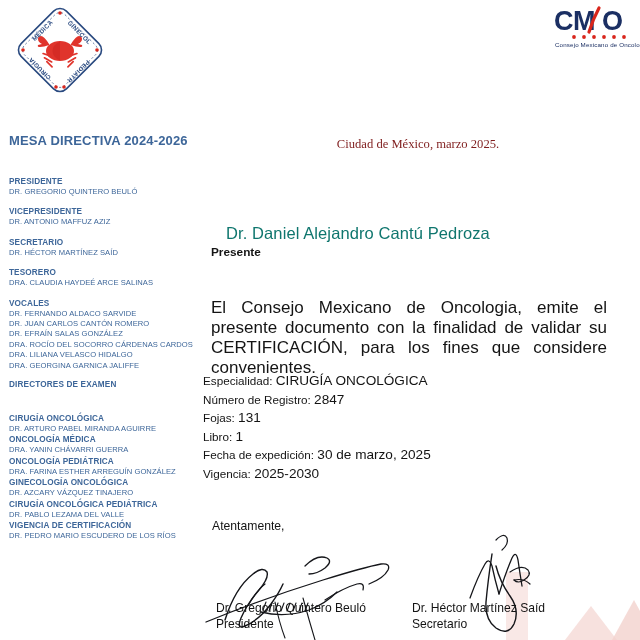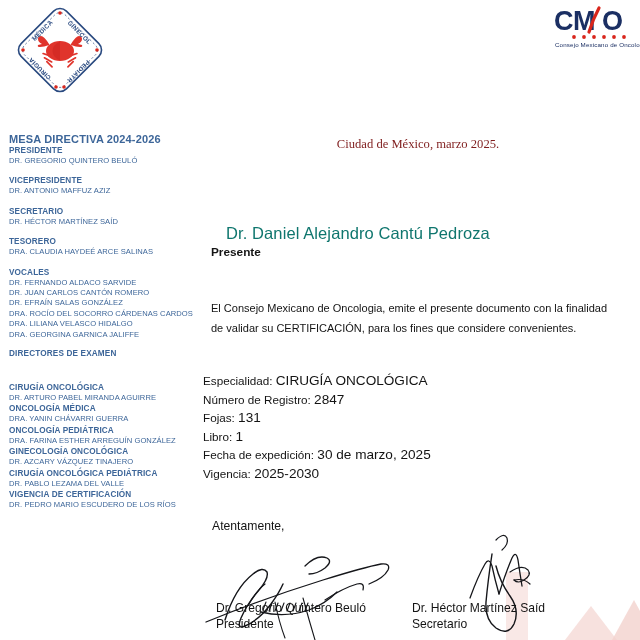--- a/index.html
+++ b/index.html
@@ -60,24 +60,24 @@
   .cmo-logo svg { display: block; }
 
   
   .sidebar {
     position: absolute;
     left: 9px; top: 133px;
     width: 195px;
     color: #3d6699;
   }
   .sb-title {
-    font-size: 11px;
+    font-size: 13px;
     font-weight: bold;
     letter-spacing: .15px;
-    margin-bottom: 0;
+    margin-bottom: 28px;
   }
   .sb-group { margin-bottom: 9px; }
   .sb-role {
     font-size: 8.2px;
     font-weight: bold;
     letter-spacing: .12px;
     line-height: 11px;
   }
   .sb-name {
     font-size: 7.6px;
@@ -118,21 +118,21 @@
     left: 211px; top: 245px;
     font-size: 11.8px;
     font-weight: bold;
     color: #141414;
   }
 
   .body-para {
     position: absolute;
     left: 211px; top: 298px;
     width: 396px;
-    font-size: 11px;
+    font-size: 17px;
     line-height: 20px;
     text-align: justify;
     color: #141414;
   }
 
   .details {
     position: absolute;
     left: 203px; top: 372px;
     width: 400px;
   }

